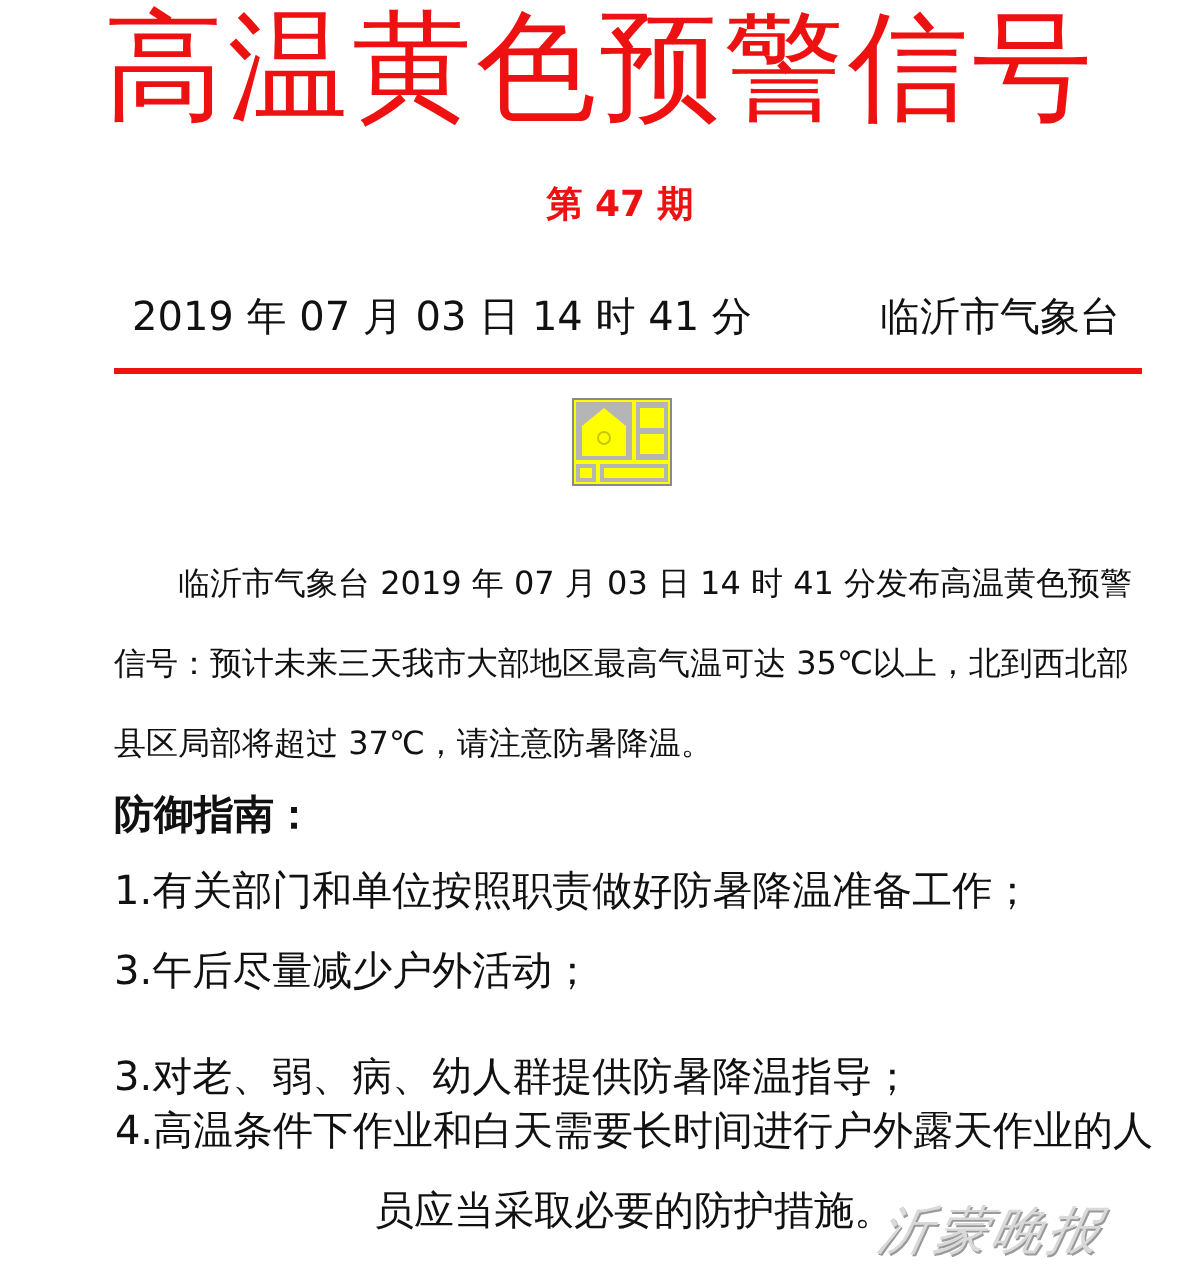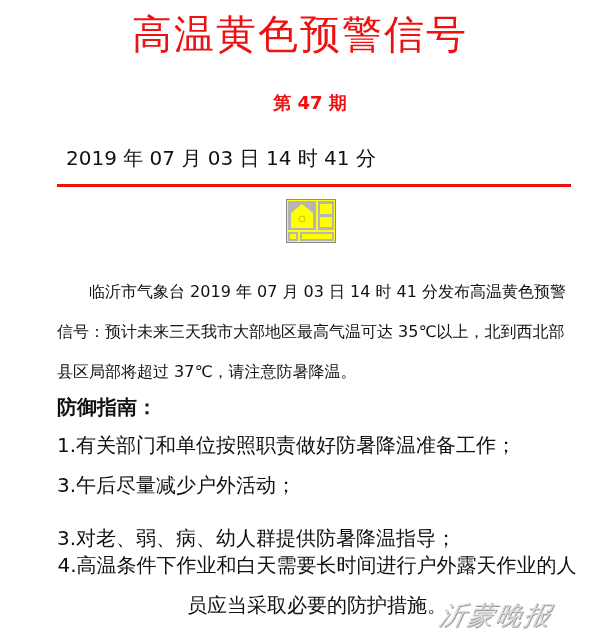--- a/index.html
+++ b/index.html
@@ -1,35 +1,36 @@
 <!DOCTYPE html>
 <html><head>
   <meta charset="utf-8">
   <style>
     html, body { margin: 0; padding: 0; background: #ffffff; }
     body { width: 600px; height: 641px; position: relative; overflow: hidden; font-family: "DejaVu Sans", sans-serif; color: #111; }
-    .title { position: absolute; top: 4px; left: 0; width: 600px; text-align: center; font-size: 40px; color: #ee1111; letter-spacing: 2px; line-height: 60px; font-family: "DejaVu Sans", sans-serif; }
+    .title { position: absolute; top: 4px; left: 0; width: 600px; text-align: center; font-size: 60px; color: #ee1111; letter-spacing: 2px; line-height: 60px; font-family: "DejaVu Sans", sans-serif; }
     .issue { position: absolute; top: 90px; left: 0; width: 620px; text-align: center; font-size: 18px; color: #ee1111; font-weight: bold; line-height: 26px; }
     .meta-row { position: absolute; top: 146px; left: 66px; width: 494px; display: flex; justify-content: space-between; font-size: 20px; line-height: 24px; }
     .divider { position: absolute; top: 184px; left: 57px; width: 514px; height: 3px; background: #ee1111; }
     .icon-wrap { position: absolute; top: 199px; left: 286px; width: 50px; height: 44px; }
     .icon-wrap svg { display: block; }
     .para { position: absolute; top: 272px; left: 57px; width: 520px; font-size: 16px; line-height: 40px; text-indent: 32px; }
     .guide-title { position: absolute; top: 392px; left: 57px; font-size: 20px; font-weight: bold; line-height: 30px; }
     .item { position: absolute; left: 57px; width: 520px; font-size: 20px; line-height: 40px; }
     .watermark { position: absolute; top: 598px; left: 440px; font-size: 26px; font-style: italic; color: #d9d9d9; font-family: "DejaVu Serif", serif; letter-spacing: 2px; text-shadow: 1px 1px 0 #9a9a9a; transform: skewX(-12deg); }
   </style>
 </head>
 <body>
 
 <div class="title">高温黄色预警信号</div>
 <div class="issue">第 47 期</div>
 
 <div class="meta-row">
   <span>2019 年 07 月 03 日 14 时 41 分</span>
+  <span>临沂市气象台</span>
 </div>
 
 <div class="divider"></div>
 
 <div class="icon-wrap">
   <svg width="50" height="44" viewBox="0 0 50 44" xmlns="http://www.w3.org/2000/svg">
     <rect x="0.5" y="0.5" width="49" height="43" fill="#ffff00" stroke="#8a8a8a" stroke-width="1"></rect>
     <rect x="2" y="2" width="28" height="29" fill="#b5b5b5"></rect>
     <polygon points="16,5 27,14 27,29 5,29 5,14" fill="#ffff00"></polygon>
     <circle cx="16" cy="20" r="3" fill="none" stroke="#c8c800" stroke-width="1"></circle>

